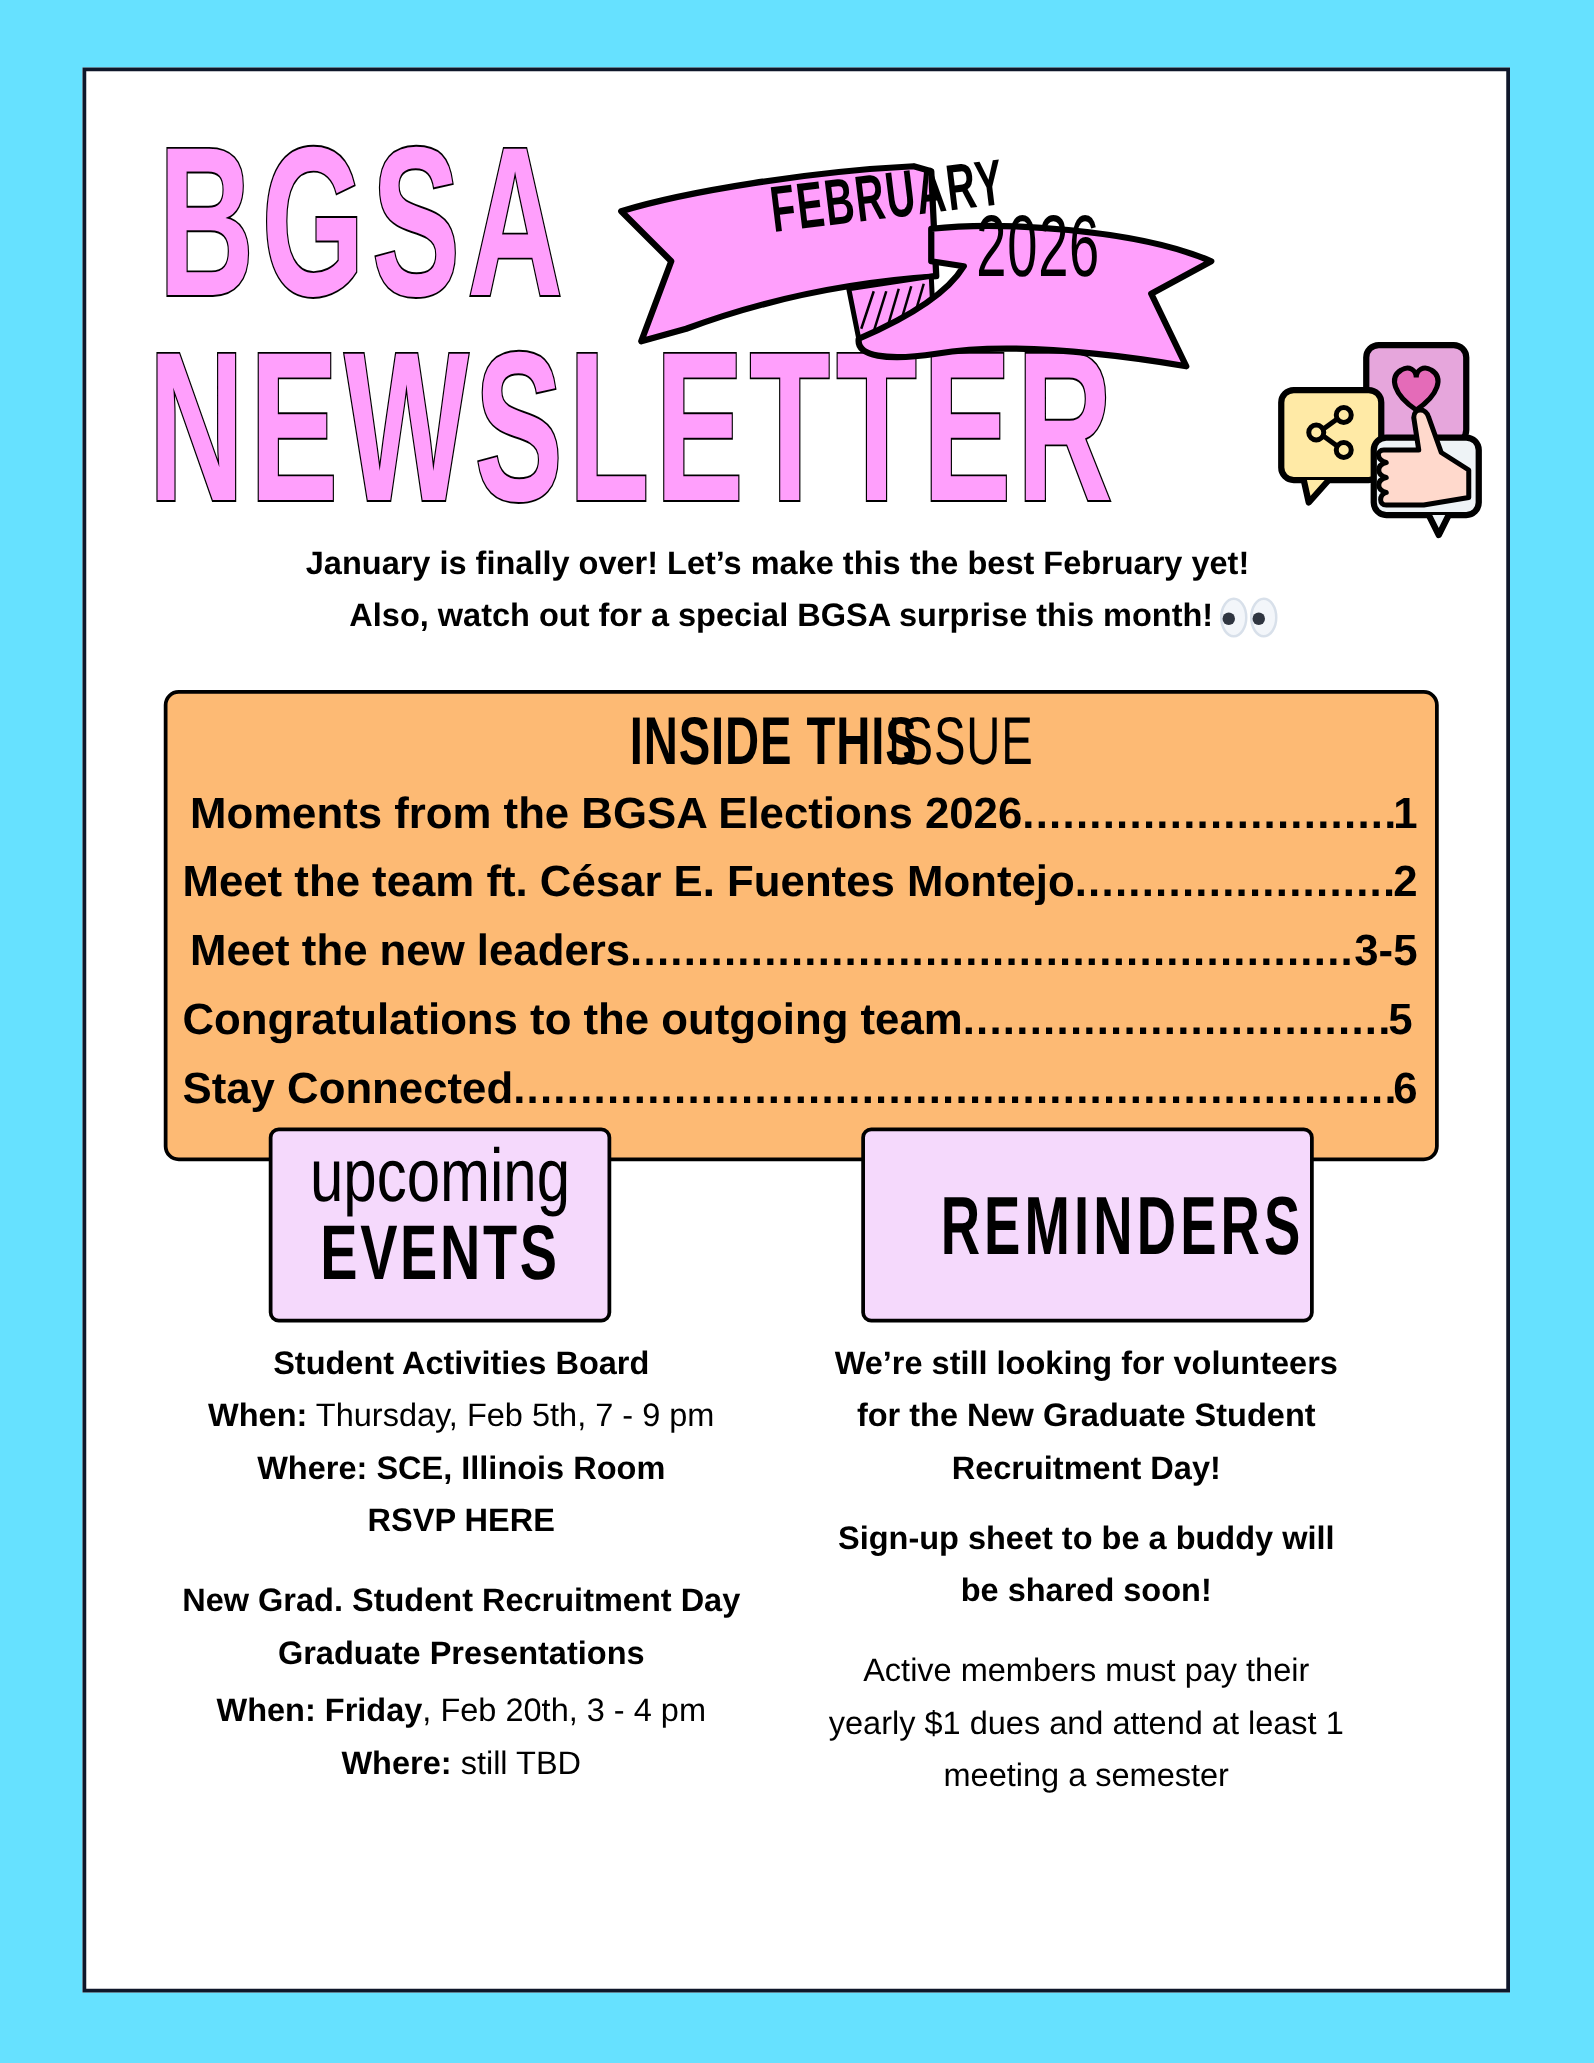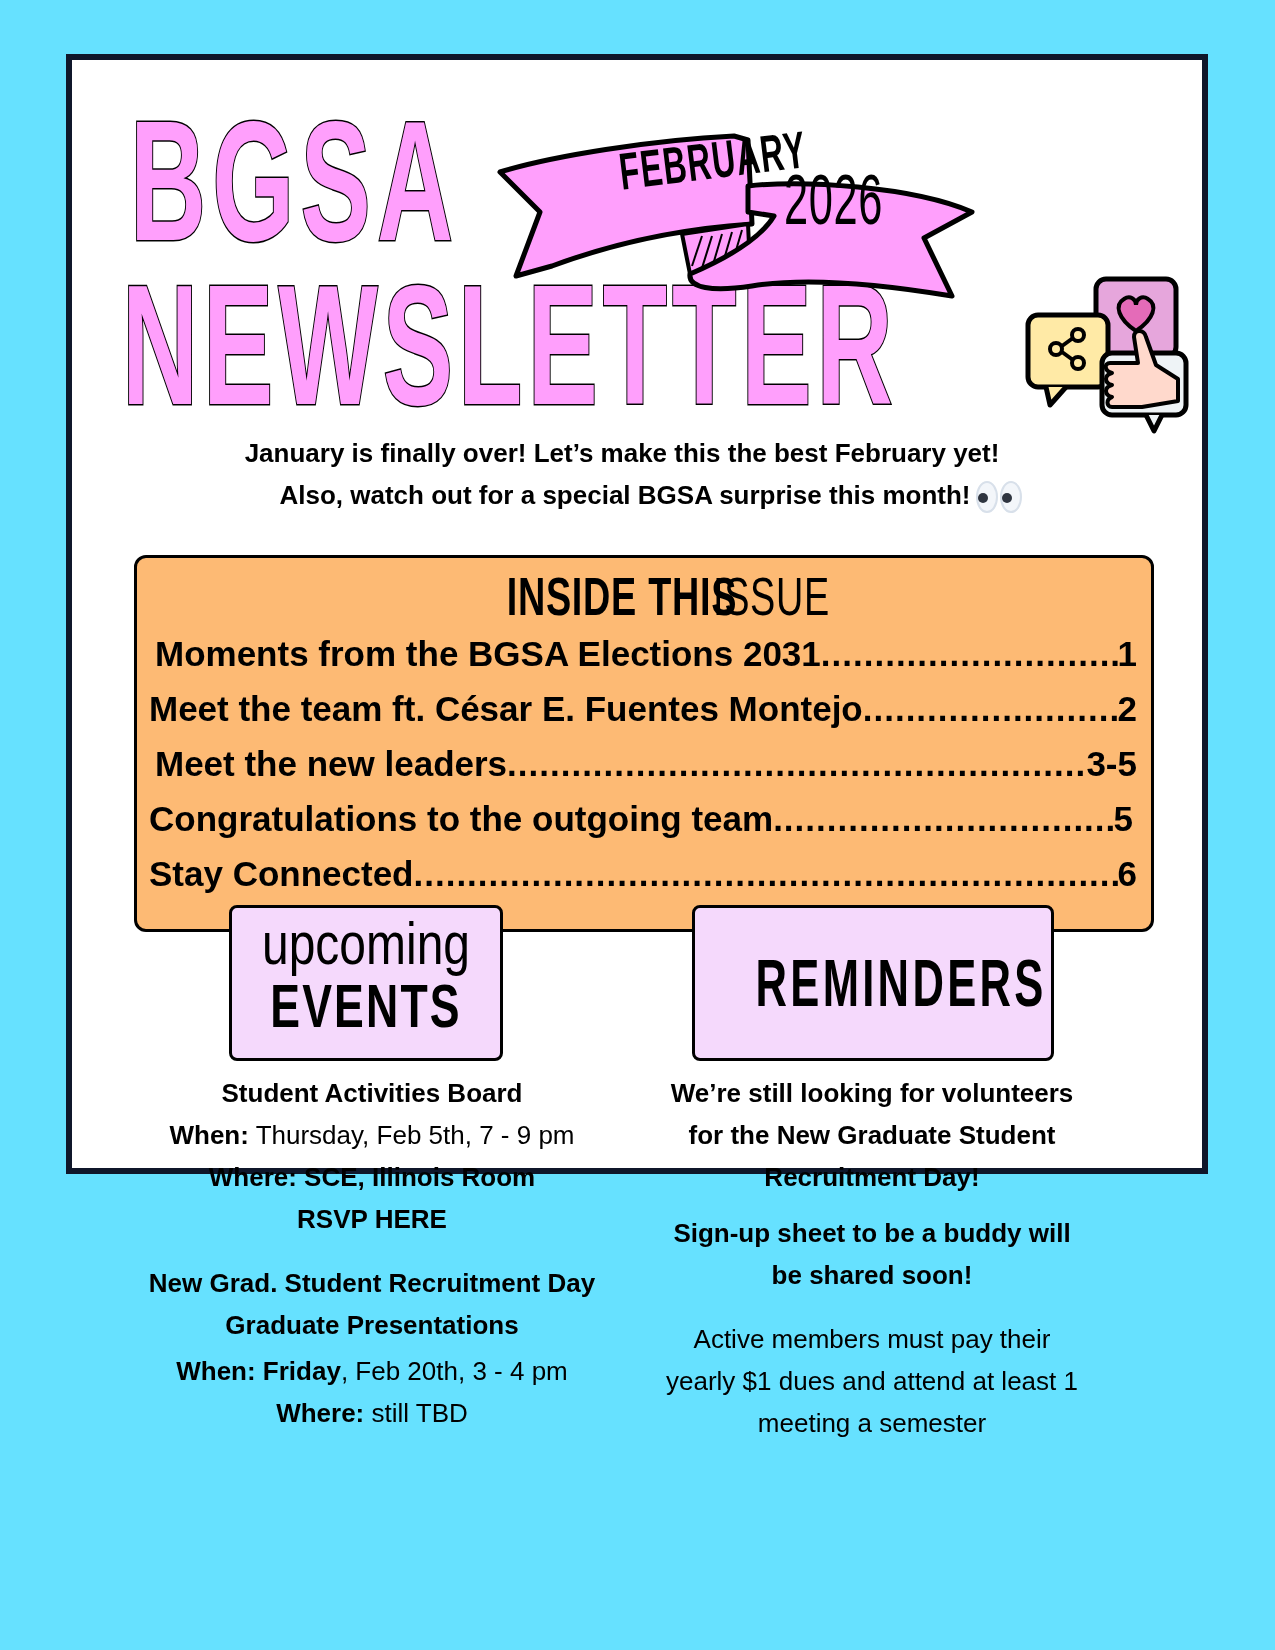--- a/index.html
+++ b/index.html
@@ -1,22 +1,22 @@
 <!DOCTYPE html>
 <html><head>
 <meta charset="utf-8">
 <style>
   html, body { margin:0; padding:0; }
   body {
     width:1275px; height:1650px; background:#66e1ff; position:relative;
     font-family:"Liberation Sans", sans-serif; color:#000; overflow:hidden;
   }
   .page {
-    position:absolute; left:66px; top:54px; width:1142px; height:1120px;
-    box-sizing:border-box; background:#fff; border:6px solid #0f172a;
+    position:absolute; left:66px; top:54px; width:1142px; height:1540px;
+    box-sizing:border-box; background:#fff; border:3px solid #0f172a;
   }
   
   .title-big {
     position:absolute; font-family:"Liberation Sans", sans-serif; font-weight:700;
     color:#ff9ffc; -webkit-text-stroke:3px #000; paint-order:stroke fill;
     letter-spacing:2px; line-height:1; transform-origin:left top;
   }
   .t-bgsa { left:58px; top:36px; font-size:170px; transform:scaleX(0.62); letter-spacing:10px; }
   .t-news { left:50px; top:200px; font-size:170px; transform:scaleX(0.62); letter-spacing:8px; }
 
@@ -50,21 +50,21 @@
   }
   .toc-item .lbl { white-space:nowrap; }
   .toc-item .dots { flex:1; overflow:hidden; white-space:nowrap; letter-spacing:1px; }
   .toc-item .dots::after { content:"..........................................................................................................................................."; }
   .toc-item .pg { white-space:nowrap; }
 
   
   .hdr-box {
     position:absolute; background:#f5d9fc; border:3px solid #000; border-radius:8px; box-sizing:border-box; text-align:center;
   }
-  .hdr-events { left:157px; top:845px; width:274px; height:156px; }
+  .hdr-events { left:146px; top:845px; width:274px; height:156px; }
   .hdr-reminders { left:620px; top:845px; width:362px; height:156px; }
   .hdr-events .small { display:block; font-size:60px; line-height:60px; margin-top:6px; transform:scaleX(0.8); }
   .hdr-events .big { display:block; font-size:62px; font-weight:700; line-height:64px; transform:scaleX(0.72); letter-spacing:3px; }
   .hdr-reminders .big { display:block; font-size:66px; font-weight:700; line-height:150px; transform:scaleX(0.66); letter-spacing:5px; }
 
   
   .col { position:absolute; text-align:center; font-size:26px; line-height:42px; }
   .col-left { left:30px; width:540px; top:1012px; }
   .col-right { left:560px; width:480px; top:1012px; }
   .bold { font-weight:700; }
@@ -128,21 +128,21 @@
         </svg></span>
   </div>
 
   <div class="toc">
     <div class="toc-title">
       <span class="b">INSIDE THIS</span>
       <span class="r">ISSUE</span>
     </div>
     <ul class="toc-list">
       <li class="toc-item" style="padding-left:6px;">
-        <span class="lbl">Moments from the BGSA Elections 2031</span>
+        <span class="lbl">Moments from the BGSA Elections 2026</span>
           <span class="dots"></span>
           <span class="pg">1</span>
       </li>
       <li class="toc-item">
         <span class="lbl">Meet the team ft. César E. Fuentes Montejo</span>
           <span class="dots"></span>
           <span class="pg">2</span>
       </li>
       <li class="toc-item" style="padding-left:6px;">
         <span class="lbl">Meet the new leaders</span>

